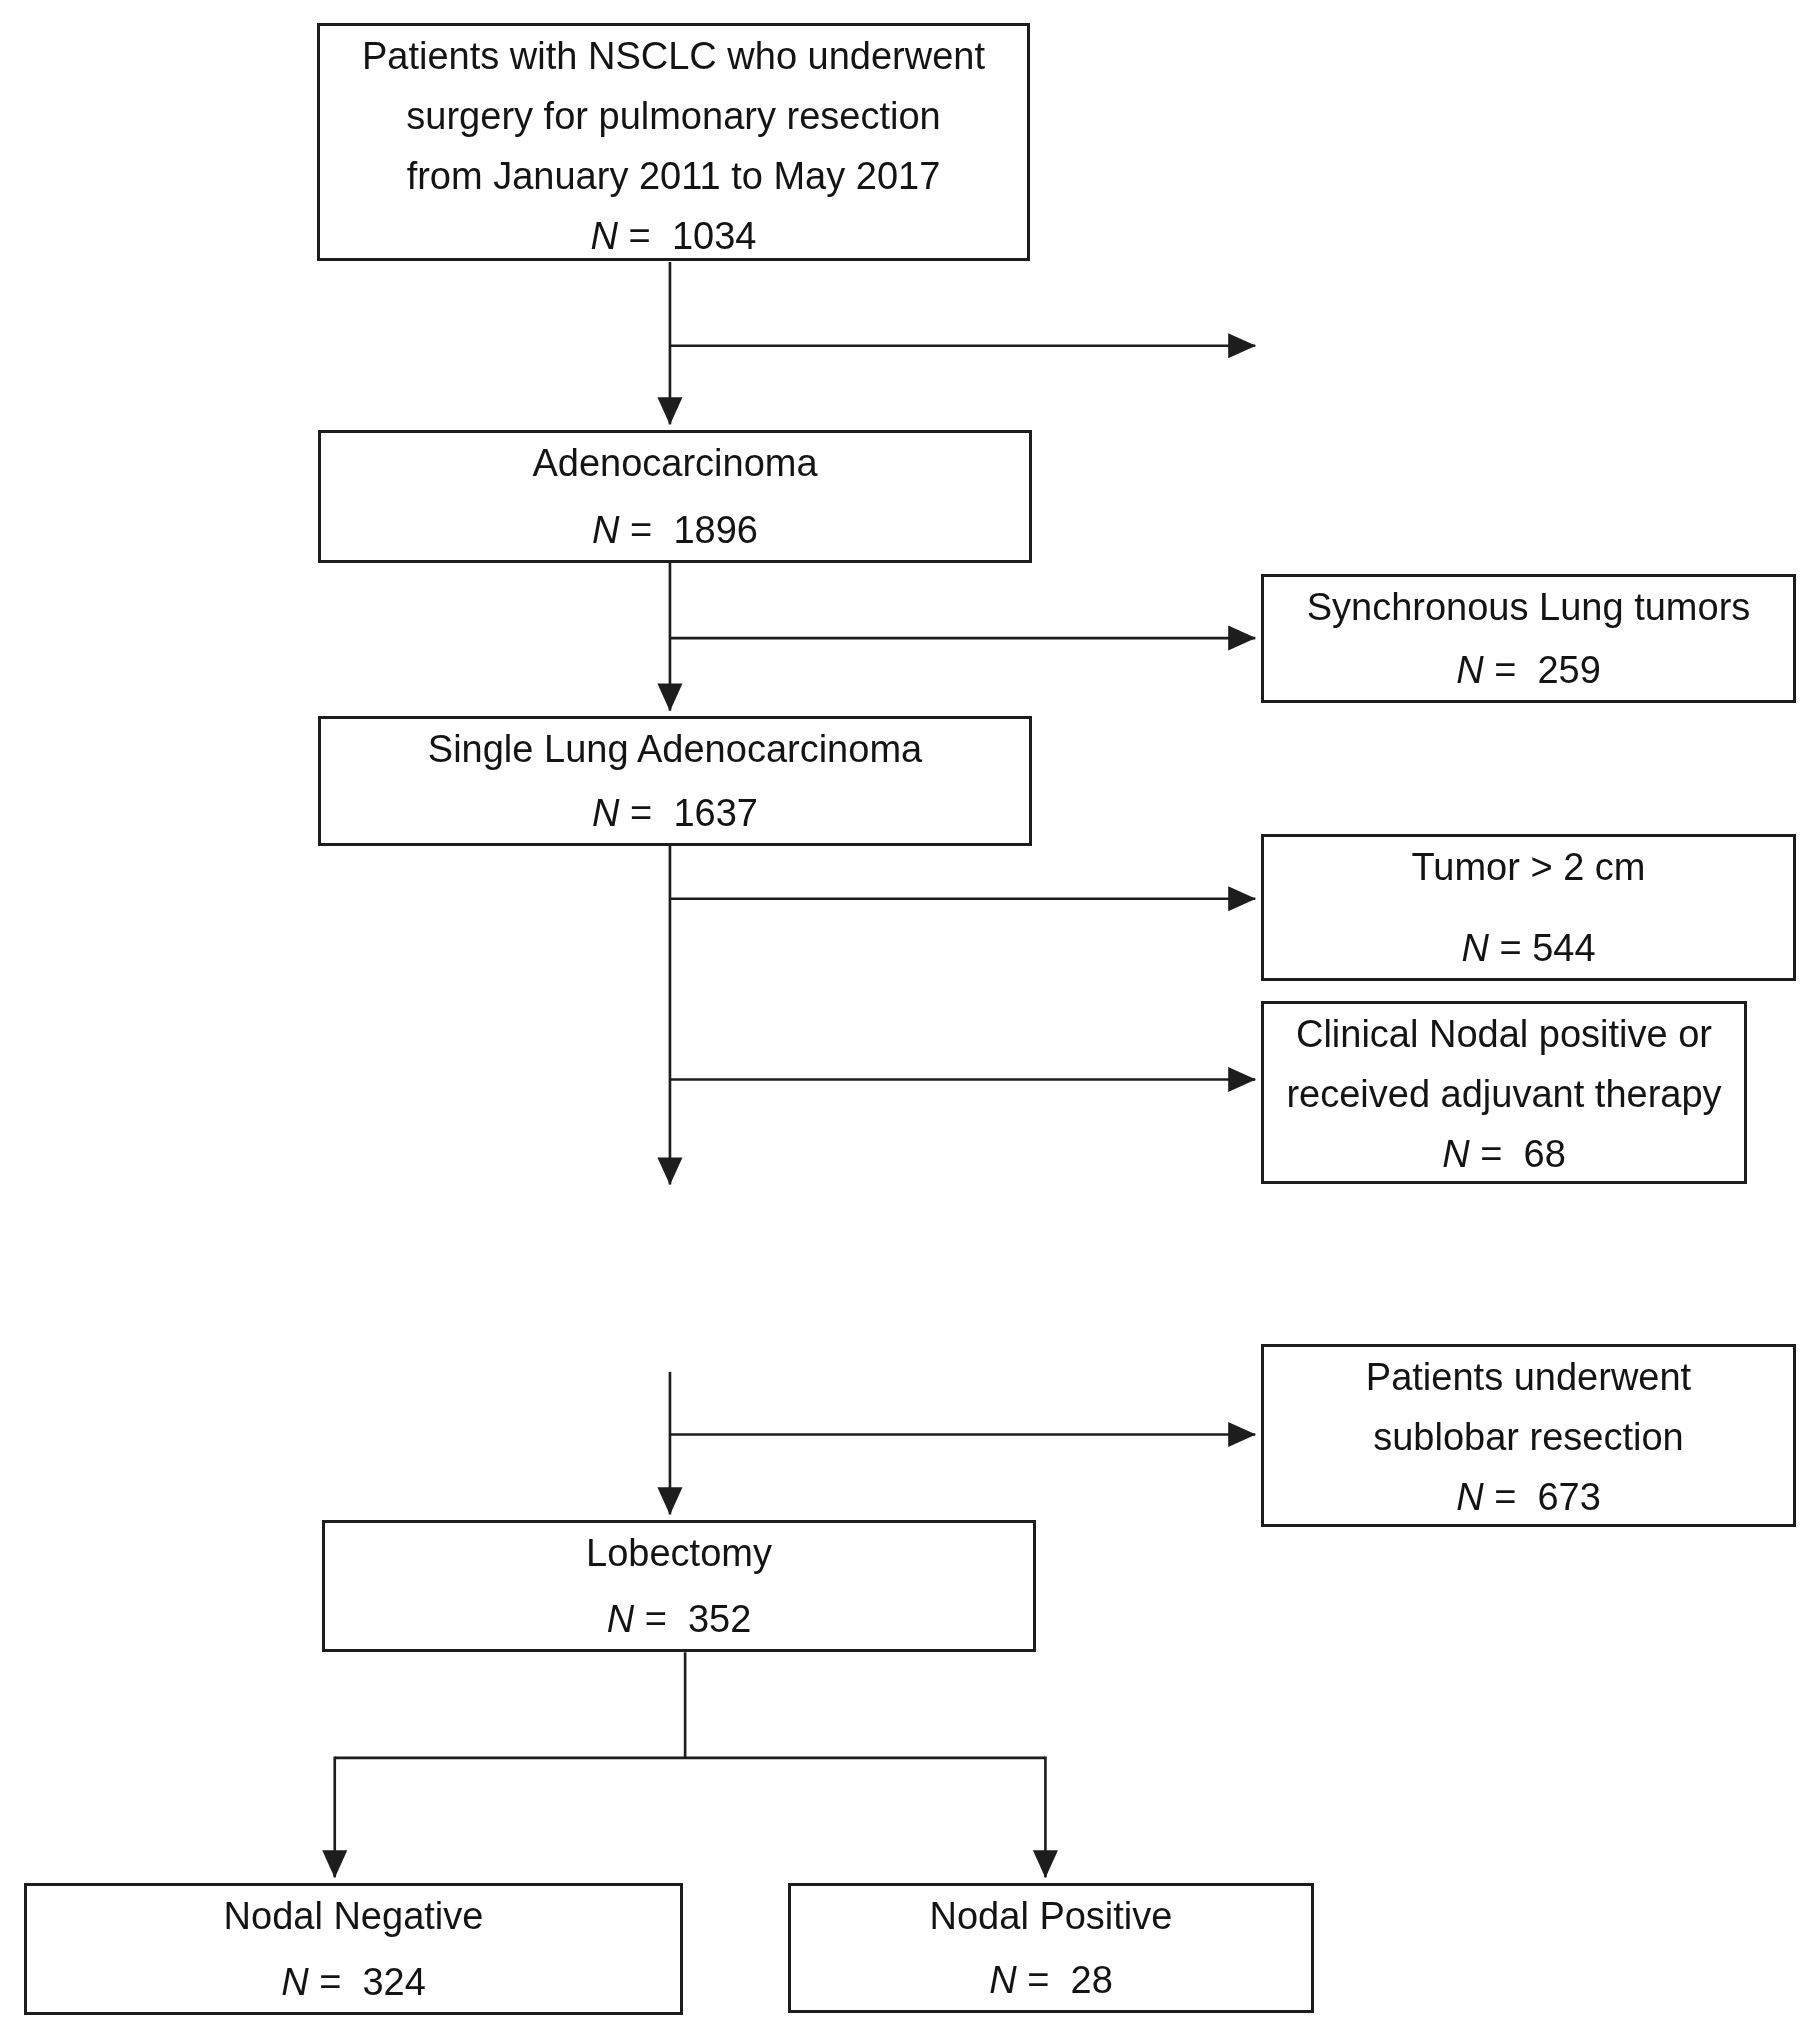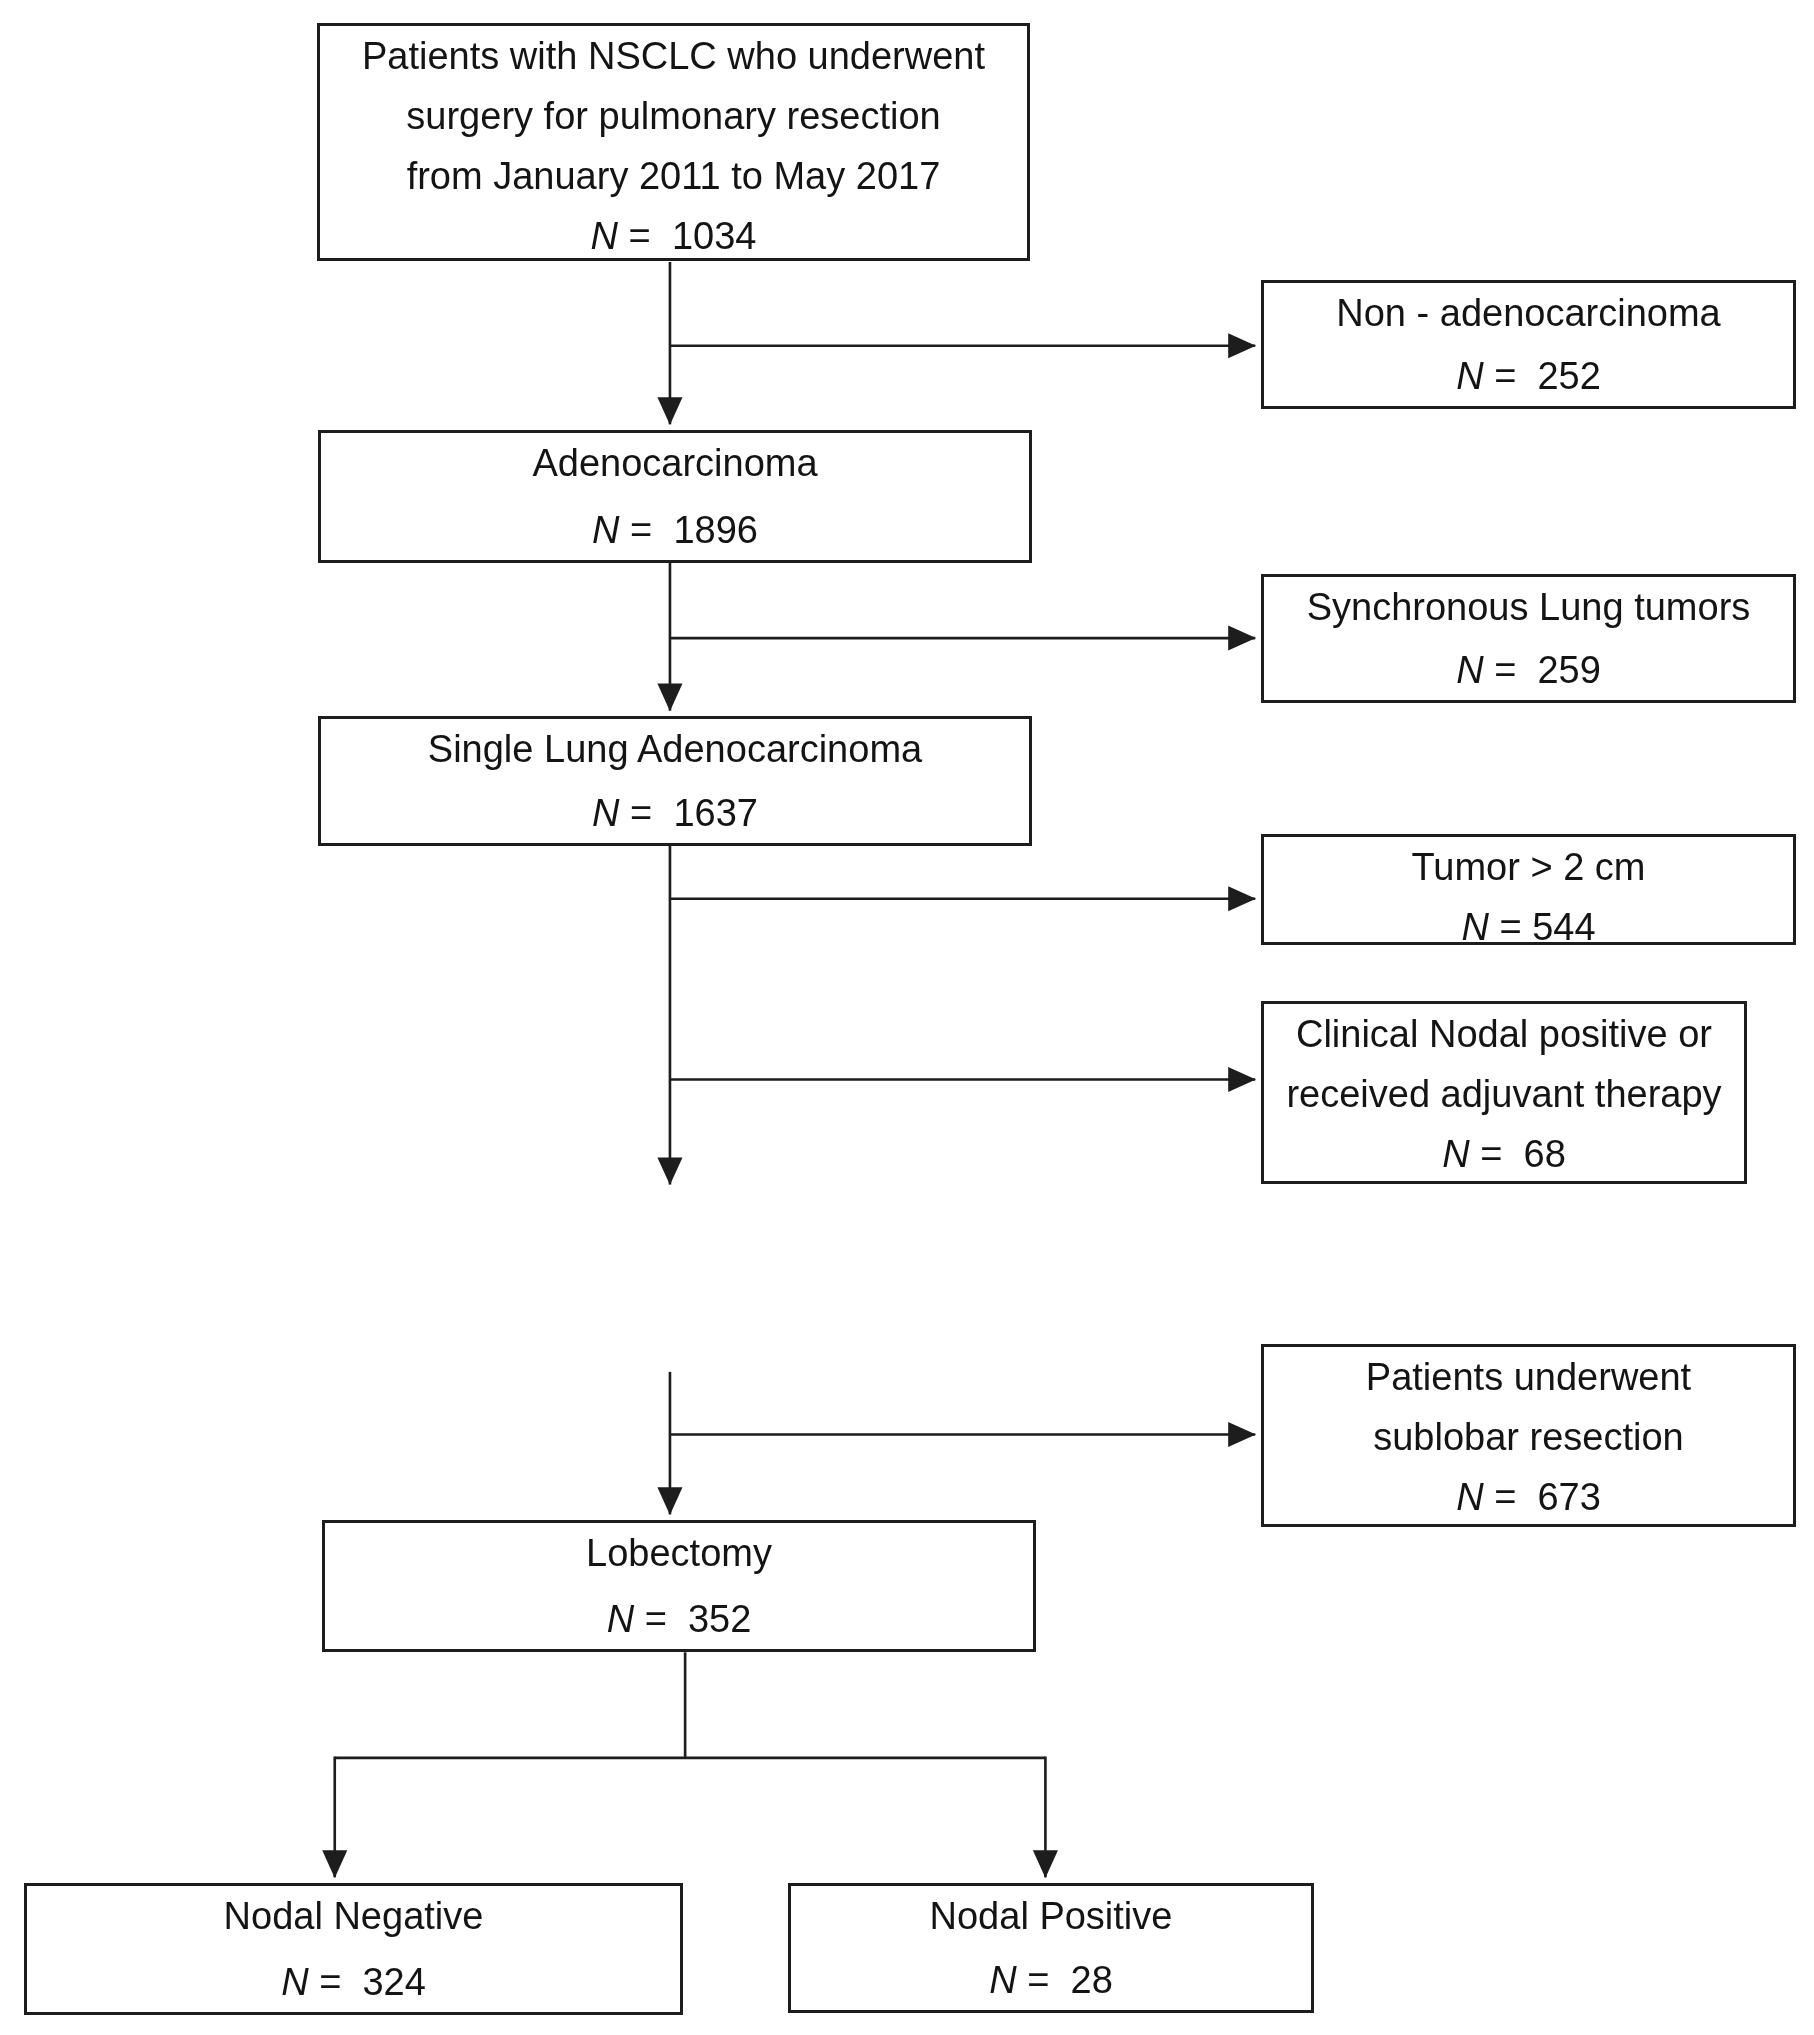--- a/index.html
+++ b/index.html
@@ -62,41 +62,37 @@
     </g>
   </svg>
 
   <div class="node" style="left:317px;top:23px;width:713px;height:238px">
     <span class="tl">Patients with NSCLC who underwent</span>
     <span class="tl">surgery for pulmonary resection</span>
     <span class="tl">from January 2011 to May 2017</span>
     <span class="tl nline"><i>N</i><span class="pre"> =  1034</span></span>
   </div>
 
-  <div class="node" style="left:1261px;top:280px;width:535px;height:129px">
-    <span class="tl">Non - adenocarcinoma</span>
-    <span class="tl nline"><i>N</i><span class="pre"> =  252</span></span>
-  </div>
 
   <div class="node" style="left:318px;top:430px;width:714px;height:133px">
     <span class="tl">Adenocarcinoma</span>
     <span class="tl nline"><i>N</i><span class="pre"> =  1896</span></span>
   </div>
 
   <div class="node" style="left:1261px;top:574px;width:535px;height:129px">
     <span class="tl">Synchronous Lung tumors</span>
     <span class="tl nline"><i>N</i><span class="pre"> =  259</span></span>
   </div>
 
   <div class="node" style="left:318px;top:716px;width:714px;height:130px">
     <span class="tl">Single Lung Adenocarcinoma</span>
     <span class="tl nline"><i>N</i><span class="pre"> =  1637</span></span>
   </div>
 
-  <div class="node" style="left:1261px;top:834px;width:535px;height:111px">
+  <div class="node" style="left:1261px;top:834px;width:535px;height:147px">
     <span class="tl">Tumor &gt; 2 cm</span>
     <span class="tl nline"><i>N</i><span class="pre"> = 544</span></span>
   </div>
 
   <div class="node" style="left:1261px;top:1001px;width:486px;height:183px">
     <span class="tl">Clinical Nodal positive or</span>
     <span class="tl">received adjuvant therapy</span>
     <span class="tl nline"><i>N</i><span class="pre"> =  68</span></span>
   </div>
 

